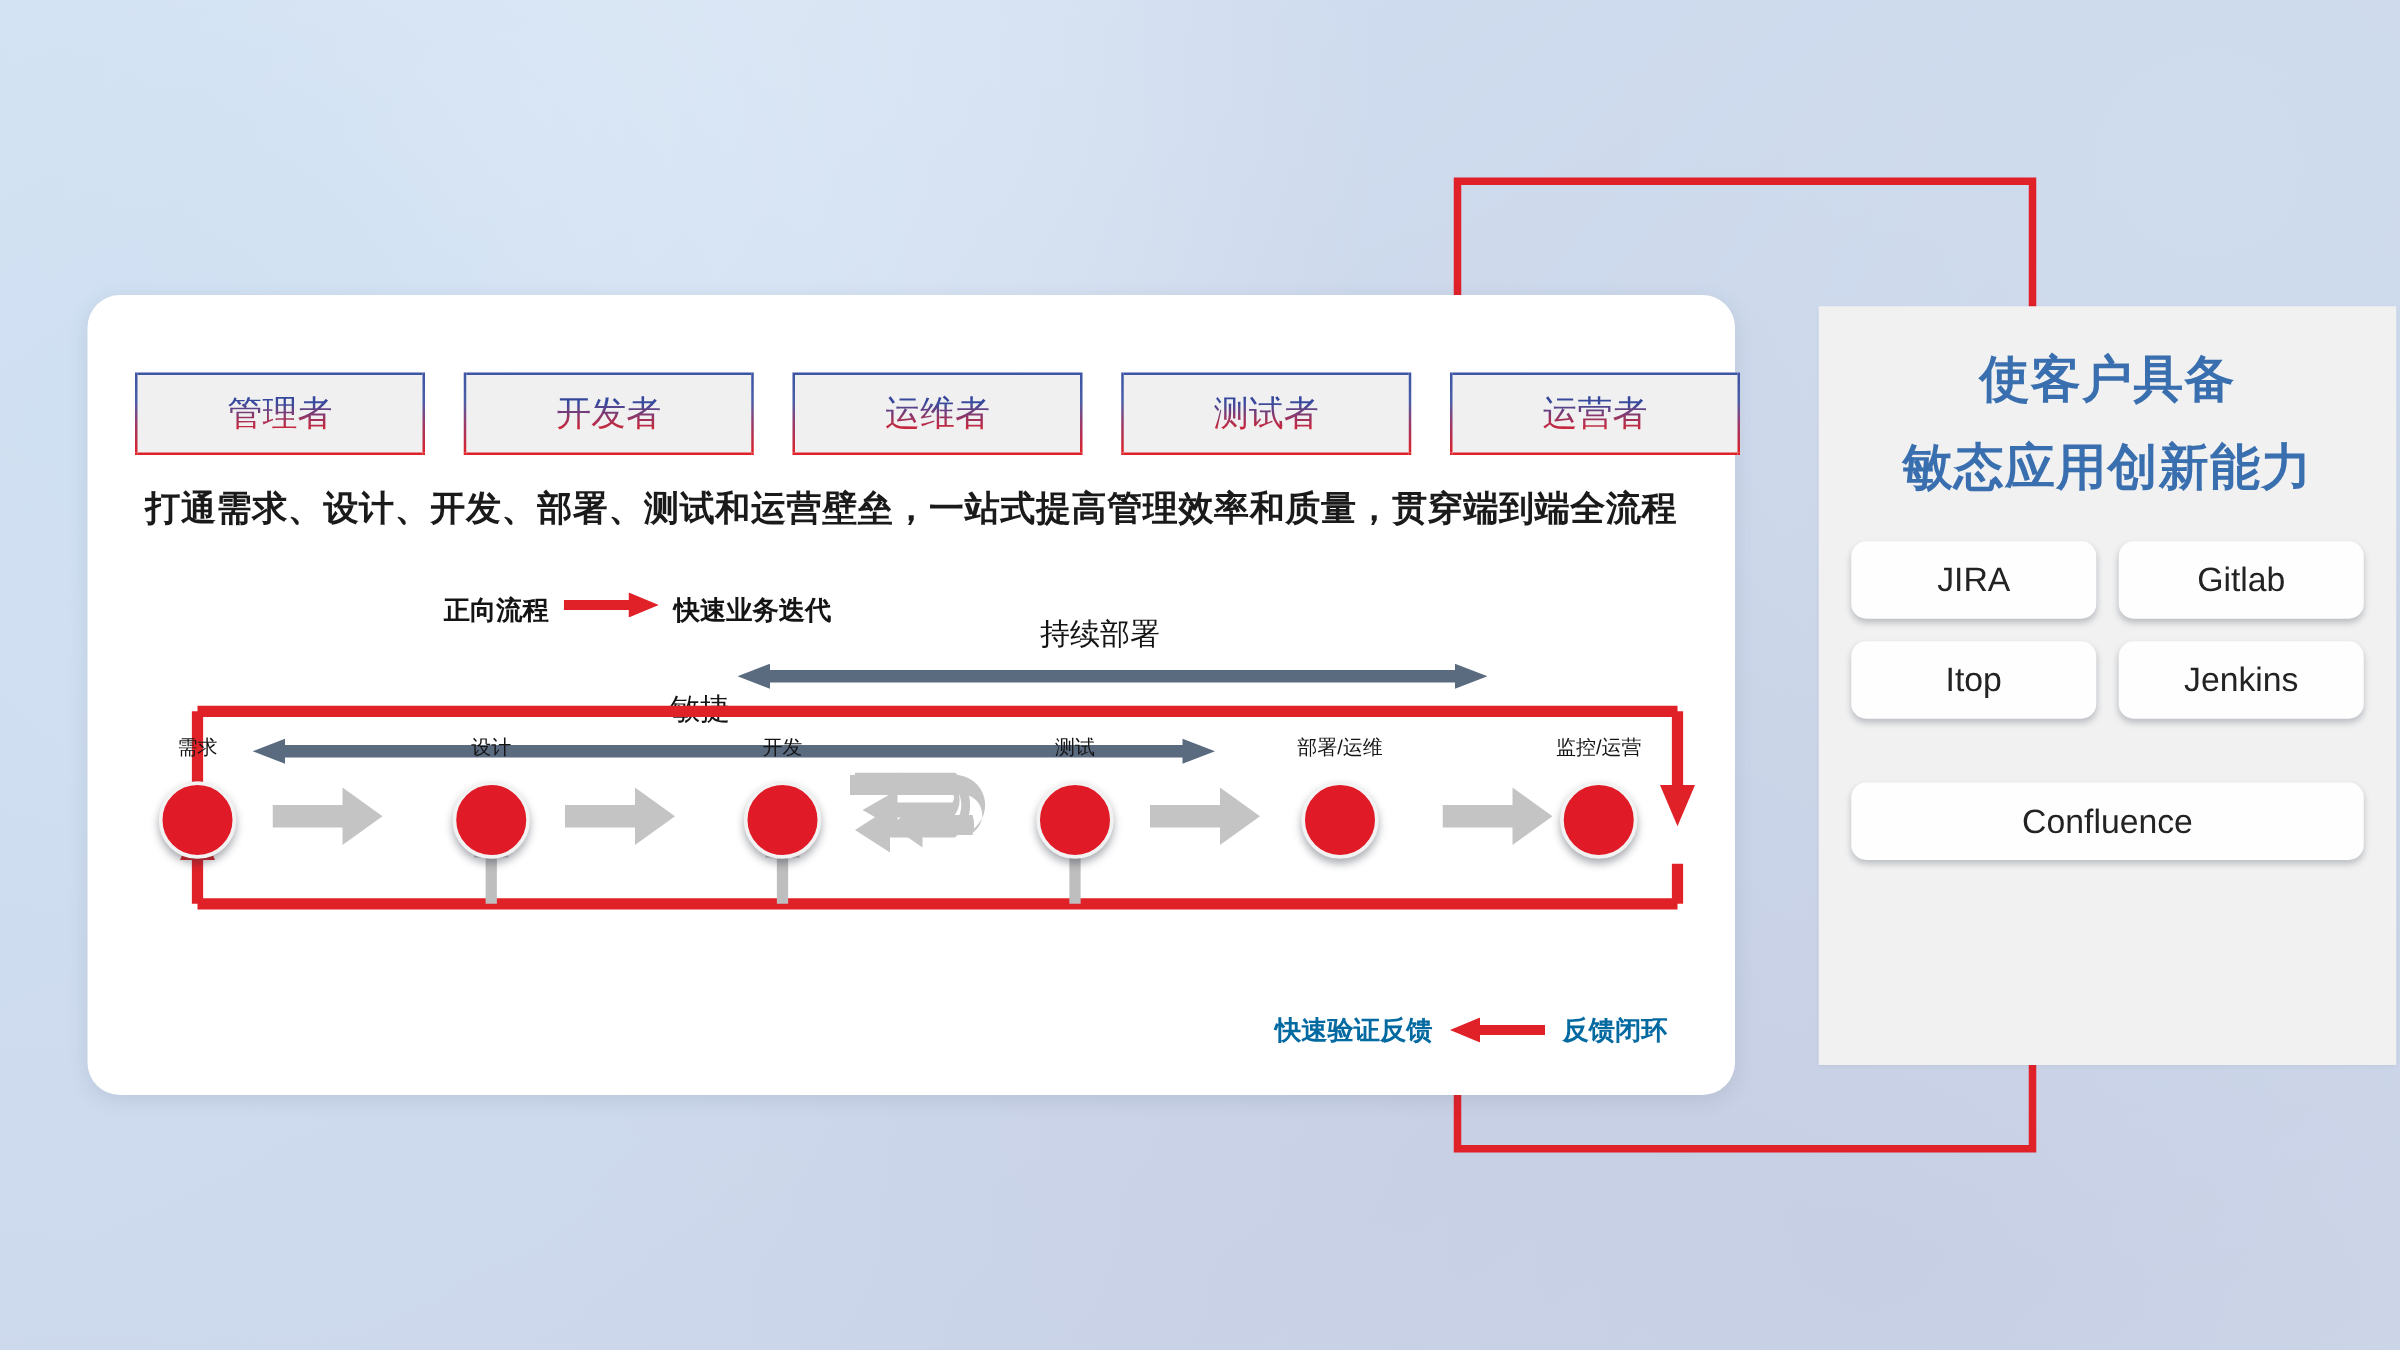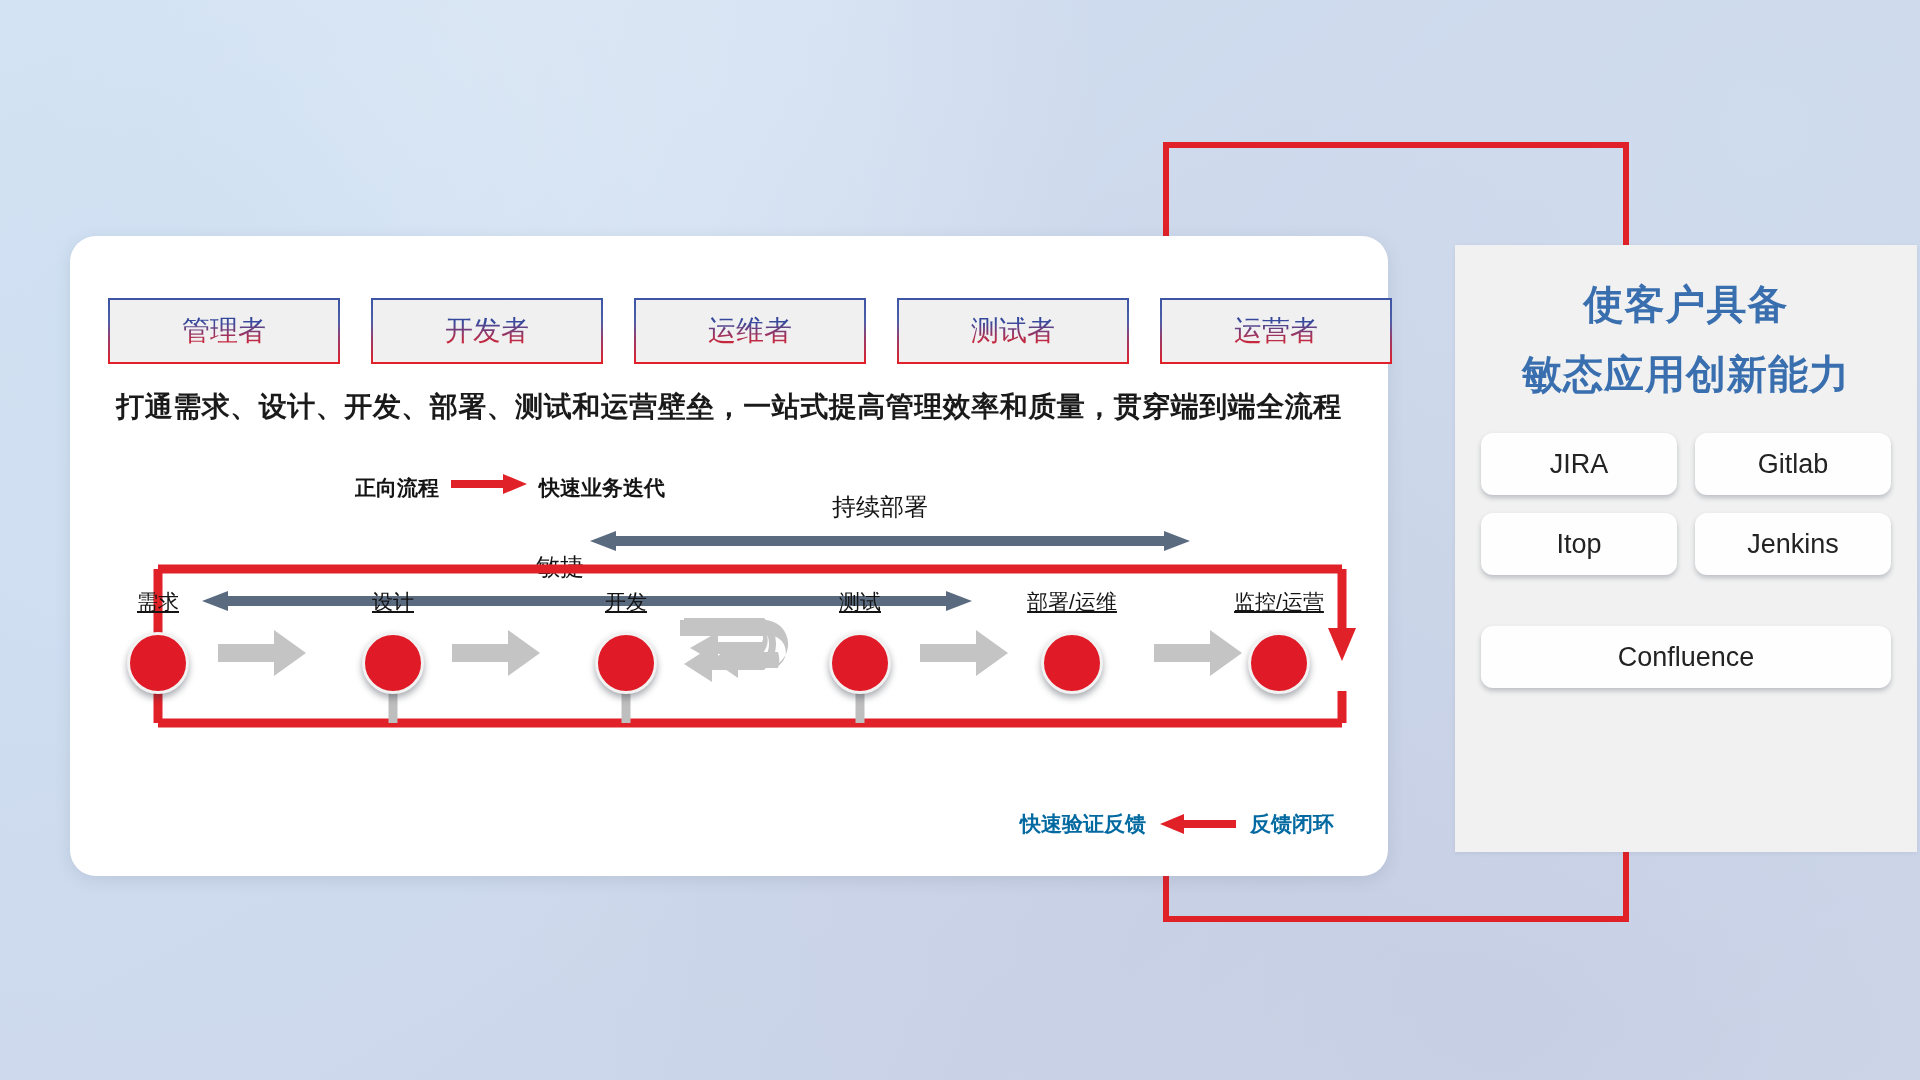--- a/index.html
+++ b/index.html
@@ -125,23 +125,22 @@
     position: absolute;
     font-size: 24px; color: #141414; font-weight: normal;
     text-align: center;
   }
   .span-arrow { position: absolute; }
 
   
   .pipeline { position: absolute; left: 0; top: 0; width: 100%; height: 100%; }
   .stage { position: absolute; text-align: center; width: 180px; }
   .stage-label {
-    font-size: 21px; color: #141414; white-space: nowrap;
+    font-size: 16px; color: #141414; white-space: nowrap;
     margin-bottom: 16px;
-    text-decoration: underline;
   }
   .stage-dot {
     width: 62px; height: 62px; border-radius: 50%;
     background: #E01A26;
     border: 3px solid #F2F2F2;
     margin: 0 auto;
     box-shadow: 0 4px 7px rgba(40,45,60,.40);
   }
   .gray-arrow { position: absolute; }
   .loop-arrow { position: absolute; }

